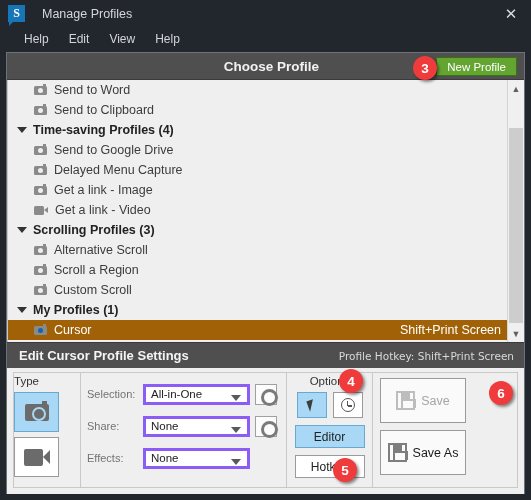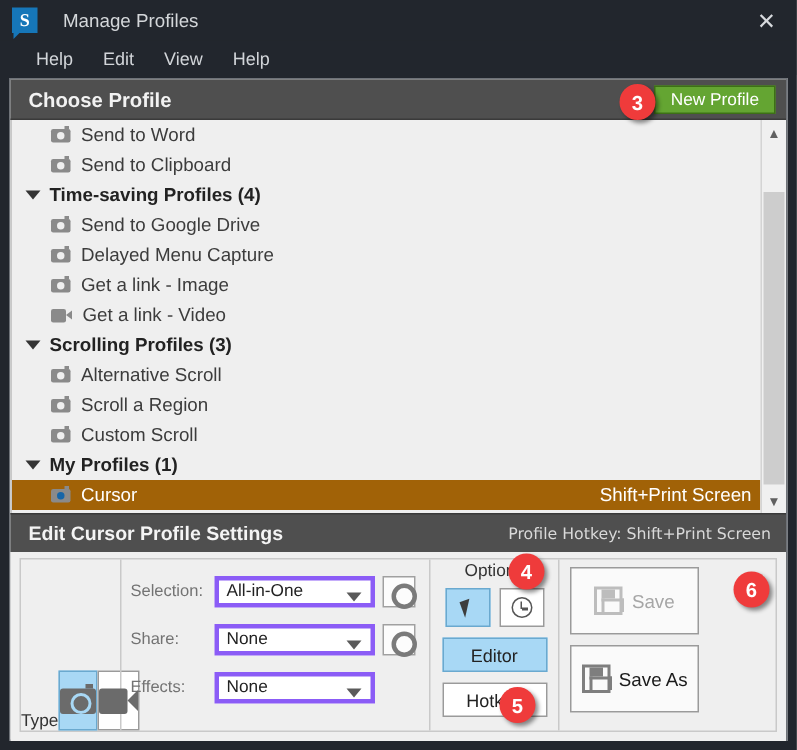--- a/index.html
+++ b/index.html
@@ -63,20 +63,21 @@
   }
 
   
   .section-header {
     position: relative;
     height: 27px;
     background: #4f4f4f;
     display: flex; align-items: center;
     padding-left: 12px;
     border-bottom: 1px solid #3a3a3a;
+    justify-content: center;
   }
   .section-header .htitle {
     color: #f2f2f2; font-size: 13.5px; font-weight: bold;
   }
   .new-profile-btn {
     position: absolute; right: 7px; top: 4px;
     height: 19px; padding: 0 10px;
     background: #64a532;
     border: 1px solid #3d7016;
     color: #ffffff; font-size: 11.5px;
@@ -209,21 +210,21 @@
     height: 116px;
   }
   .col-label {
     font-size: 11.5px; color: #333;
     text-align: center;
   }
 
   
   .type-col {
     width: 66px; flex: none;
-    display: flex; flex-direction: row; align-items: flex-end;
+    display: flex; flex-direction: column; align-items: flex-start;
     padding-top: 2px;
   }
   .type-btn {
     width: 45px; height: 40px;
     border: 1px solid #9a9a9a;
     background: #ffffff;
     display: flex; align-items: center; justify-content: center;
     margin-top: 5px; cursor: pointer;
   }
   .type-btn.active { background: #a8d8f5; border-color: #6aa9cf; }

